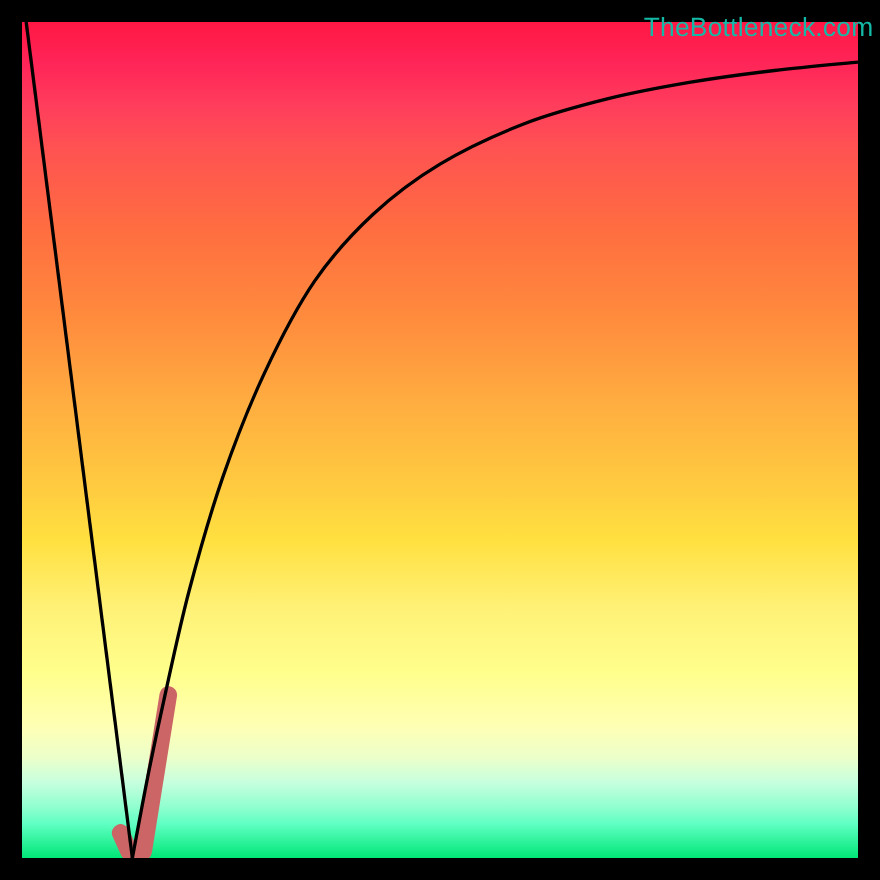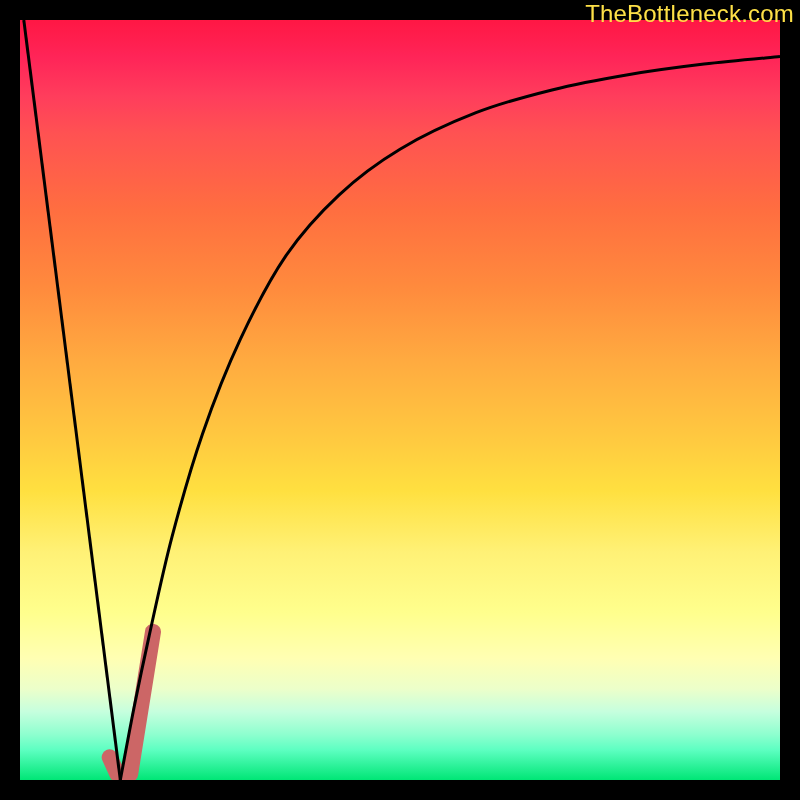--- a/index.html
+++ b/index.html
@@ -37,23 +37,23 @@
       #ffffb3 84%,
       #ecffca 88%,
       #c6ffde 91%,
       #8effcf 94%,
       #5effc2 96%,
       #00e676 100%
     );
   }
   .watermark {
     position: absolute;
-    top: 0px;
+    top: 12px;
     right: 6px;
-    color: #fde047;
+    color: #14b8a6;
     font-size: 24px;
     font-weight: 500;
     z-index: 10;
     letter-spacing: 0.2px;
     margin-left: 28px;
   }
   svg.curves {
     position: absolute;
     left: 0;
     top: 0;

